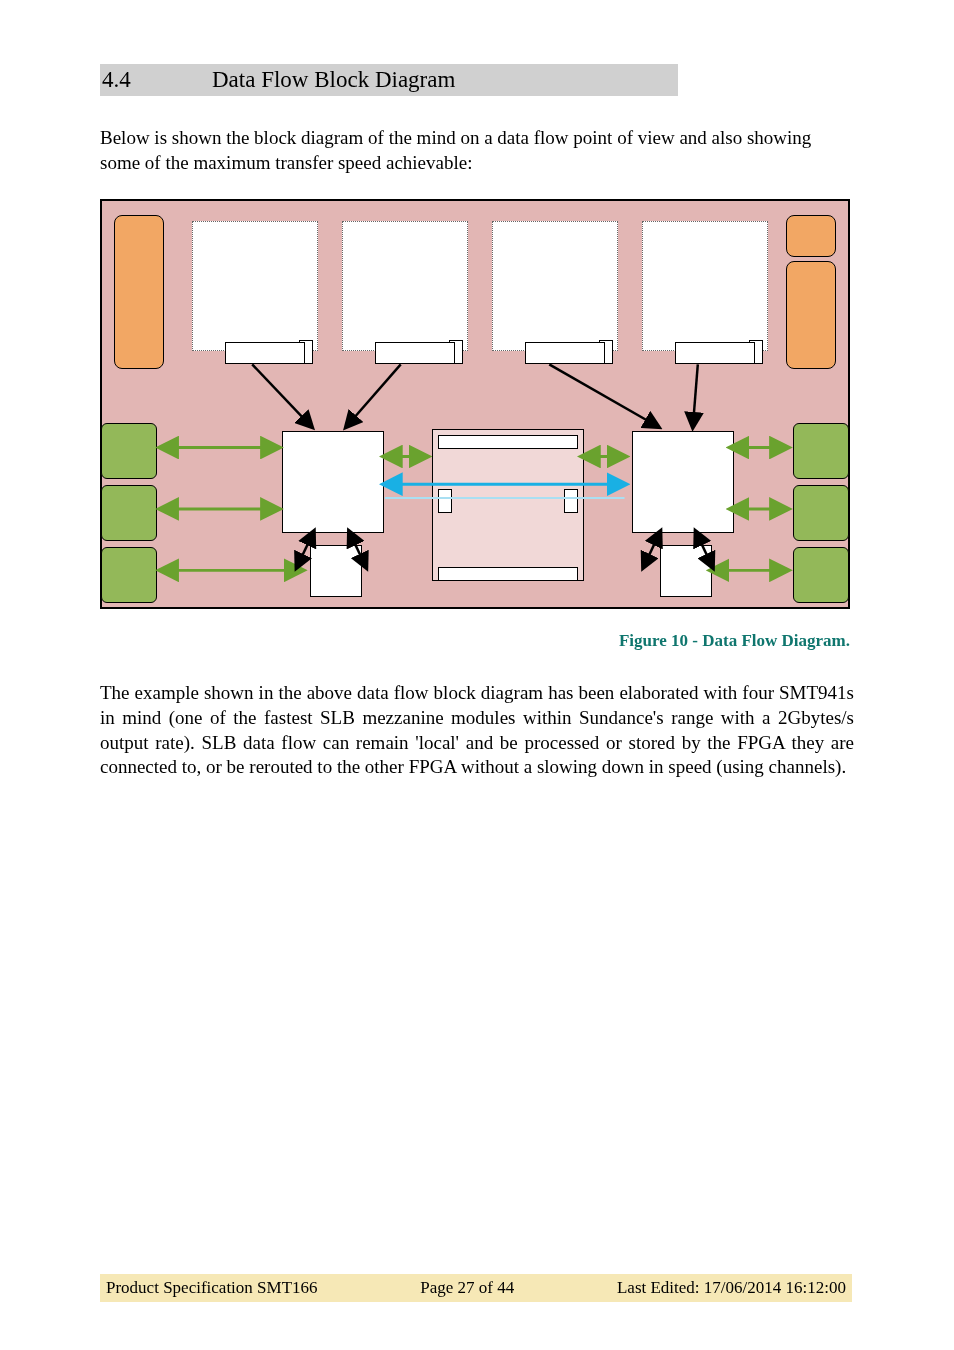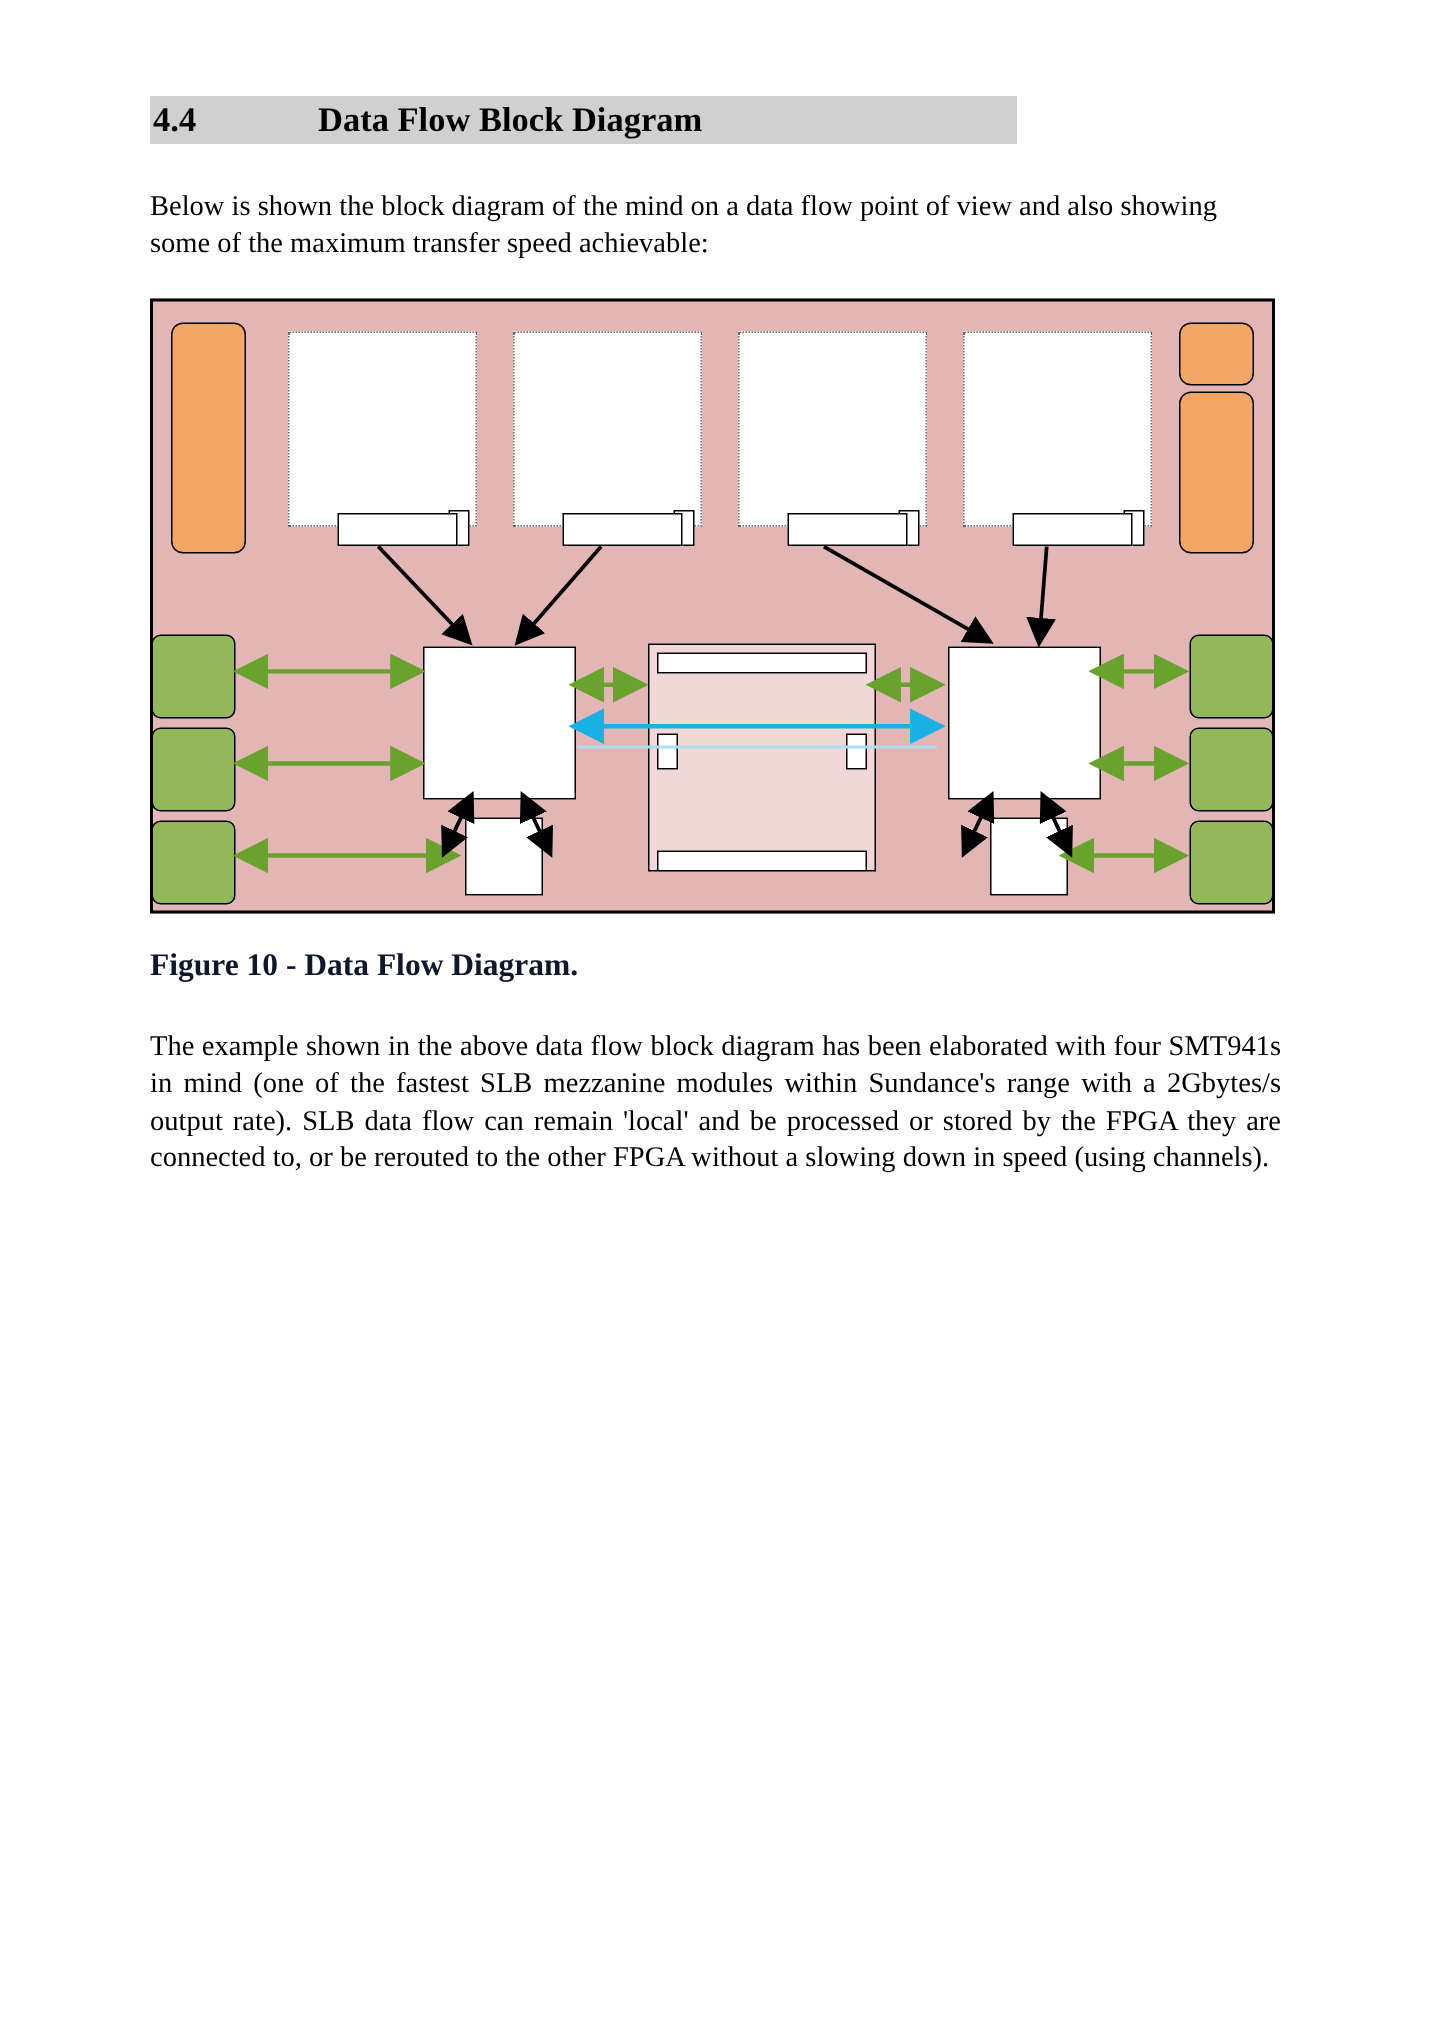--- a/index.html
+++ b/index.html
@@ -1,17 +1,17 @@
 <!DOCTYPE html>
 <html><head>
 <meta charset="utf-8">
 <style>
   html,body{margin:0;padding:0;background:#fff;font-family:"Palatino Linotype","Book Antiqua",Palatino,serif;color:#000;}
   .page{width:954px;height:1350px;position:relative;box-sizing:border-box;padding:64px 100px 0 100px;}
-  .sec-heading{background:#d0d0d0;font-size:23px;font-weight:bold;padding:3px 6px 3px 2px;width:570px;white-space:pre;}
+  .sec-heading{background:#d0d0d0;font-size:23px;font-weight:normal;padding:3px 6px 3px 2px;width:570px;white-space:pre;}
   .sec-heading .num{display:inline-block;width:110px;}
   .intro{margin-top:30px;font-size:19px;line-height:1.3;}
   .diagram-frame{margin-top:24px;border:2px solid #000;width:750px;height:410px;background:#e2b6b4;position:relative;box-sizing:border-box;}
   .orange-left{position:absolute;left:12px;top:14px;width:48px;height:152px;background:#f2a764;border:1px solid #000;border-radius:8px;}
   .orange-r1{position:absolute;right:12px;top:14px;width:48px;height:40px;background:#f2a764;border:1px solid #000;border-radius:8px;}
   .orange-r2{position:absolute;right:12px;top:60px;width:48px;height:106px;background:#f2a764;border:1px solid #000;border-radius:8px;}
   .slb{position:absolute;top:20px;width:124px;height:128px;background:#fff;border:1px dotted #666;}
   .slb1{left:90px;} .slb2{left:240px;} .slb3{left:390px;} .slb4{left:540px;}
   .slb-tab{position:absolute;bottom:-14px;left:32px;width:78px;height:20px;background:#fff;border:1px solid #000;}
   .slb-mini{position:absolute;top:118px;right:4px;width:12px;height:22px;background:#fff;border:1px solid #000;}
@@ -21,21 +21,21 @@
   .fpga{position:absolute;top:230px;width:100px;height:100px;background:#fff;border:1px solid #000;}
   .fpgaL{left:180px;} .fpgaR{left:530px;}
   .bridge{position:absolute;left:330px;top:228px;width:150px;height:150px;background:#f1d8d7;border:1px solid #000;}
   .bridge-bar{position:absolute;left:336px;width:138px;height:12px;background:#fff;border:1px solid #000;}
   .bb1{top:234px;} .bb2{top:366px;}
   .bridge-mini{position:absolute;top:288px;width:12px;height:22px;background:#fff;border:1px solid #000;}
   .bmL{left:336px;} .bmR{left:462px;}
   .small{position:absolute;top:344px;width:50px;height:50px;background:#fff;border:1px solid #000;}
   .sL{left:208px;} .sR{left:558px;}
   svg.overlay{position:absolute;left:0;top:0;width:100%;height:100%;pointer-events:none;}
-  .caption{text-align:left;color:#0f172a;font-weight:bold;font-size:21px;margin-top:22px;width:750px;}
+  .caption{text-align:right;color:#0f766e;font-weight:bold;font-size:17px;margin-top:22px;width:750px;}
   .body-text{margin-top:30px;font-size:19px;line-height:1.3;text-align:justify;}
   .body-text2{font-size:19px;line-height:1.3;margin-top:2px;}
   .footer{position:absolute;left:100px;bottom:48px;width:752px;background:#f6e8b6;padding:4px 6px;font-size:17px;display:flex;justify-content:space-between;box-sizing:border-box;}
 </style>
 </head>
 <body>
 
 <div class="page">
 
   <div class="sec-heading"><span class="num">4.4</span><span>Data Flow Block Diagram</span></div>
@@ -127,13 +127,18 @@
       <line x1="248" y1="334" x2="265" y2="370" stroke="#000" stroke-width="2.5" marker-start="url(#ab2)" marker-end="url(#ab)"></line>
       <line x1="562" y1="334" x2="545" y2="370" stroke="#000" stroke-width="2.5" marker-start="url(#ab2)" marker-end="url(#ab)"></line>
       <line x1="598" y1="334" x2="615" y2="370" stroke="#000" stroke-width="2.5" marker-start="url(#ab2)" marker-end="url(#ab)"></line>
     </svg>
   </div>
 
   <div class="caption">Figure 10 - Data Flow Diagram.</div>
 
   <p class="body-text">The example shown in the above data flow block diagram has been elaborated with four SMT941s in mind (one of the fastest SLB mezzanine modules within Sundance's range with a 2Gbytes/s output rate). SLB data flow can remain 'local' and be processed or stored by the FPGA they are connected to, or be rerouted to the other FPGA without a slowing down in speed (using channels).</p>
 
+  <div class="footer">
+    <span>Product Specification SMT166</span>
+    <span>Page 27 of 44</span>
+    <span>Last Edited: 17/06/2014 16:12:00</span>
+  </div>
 </div>
 
 </body></html>

